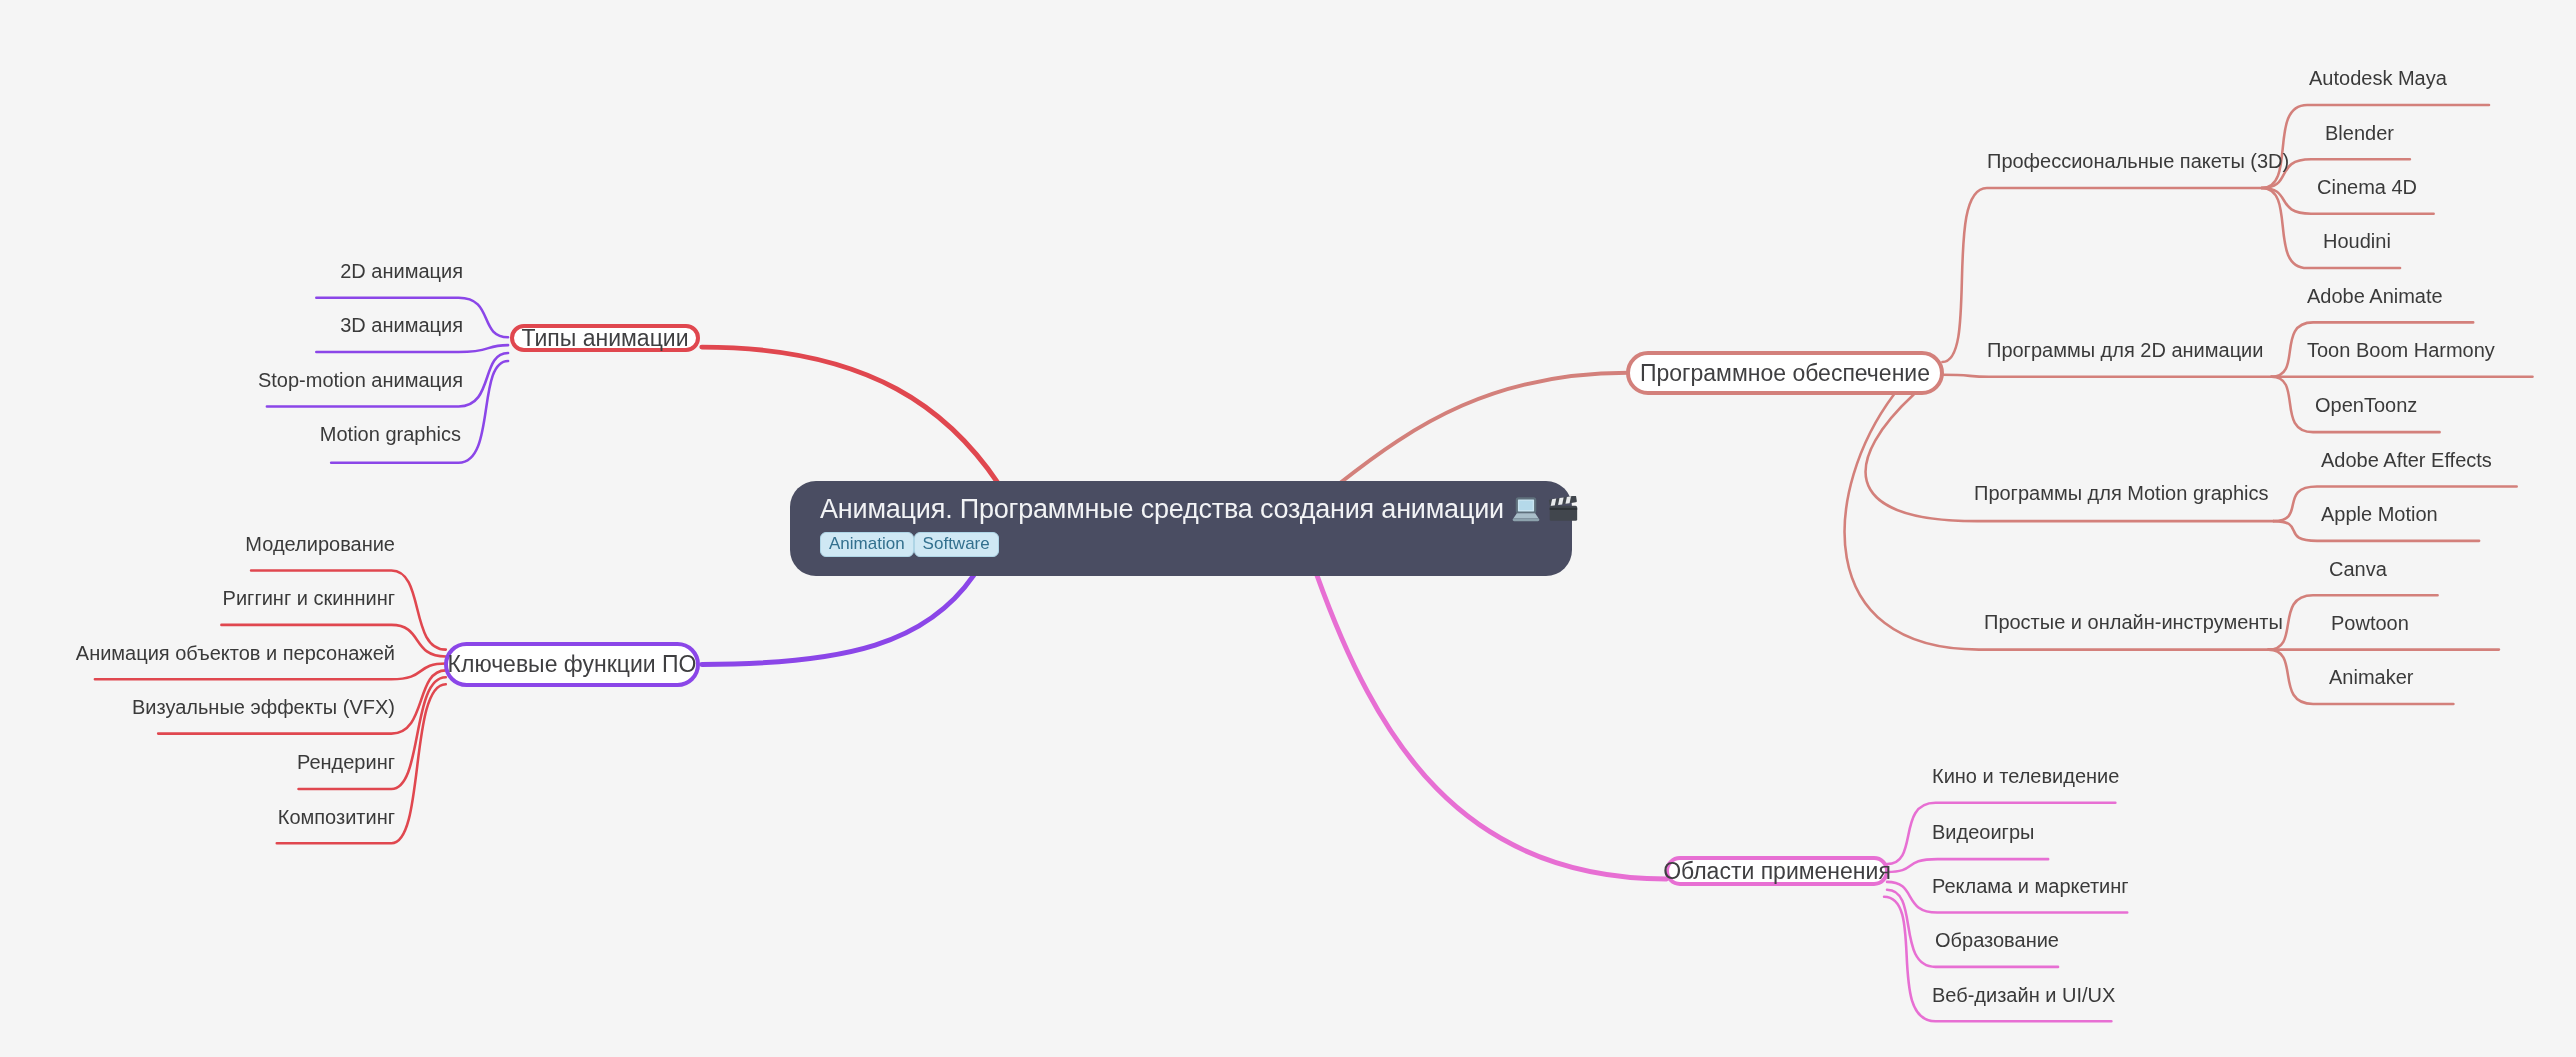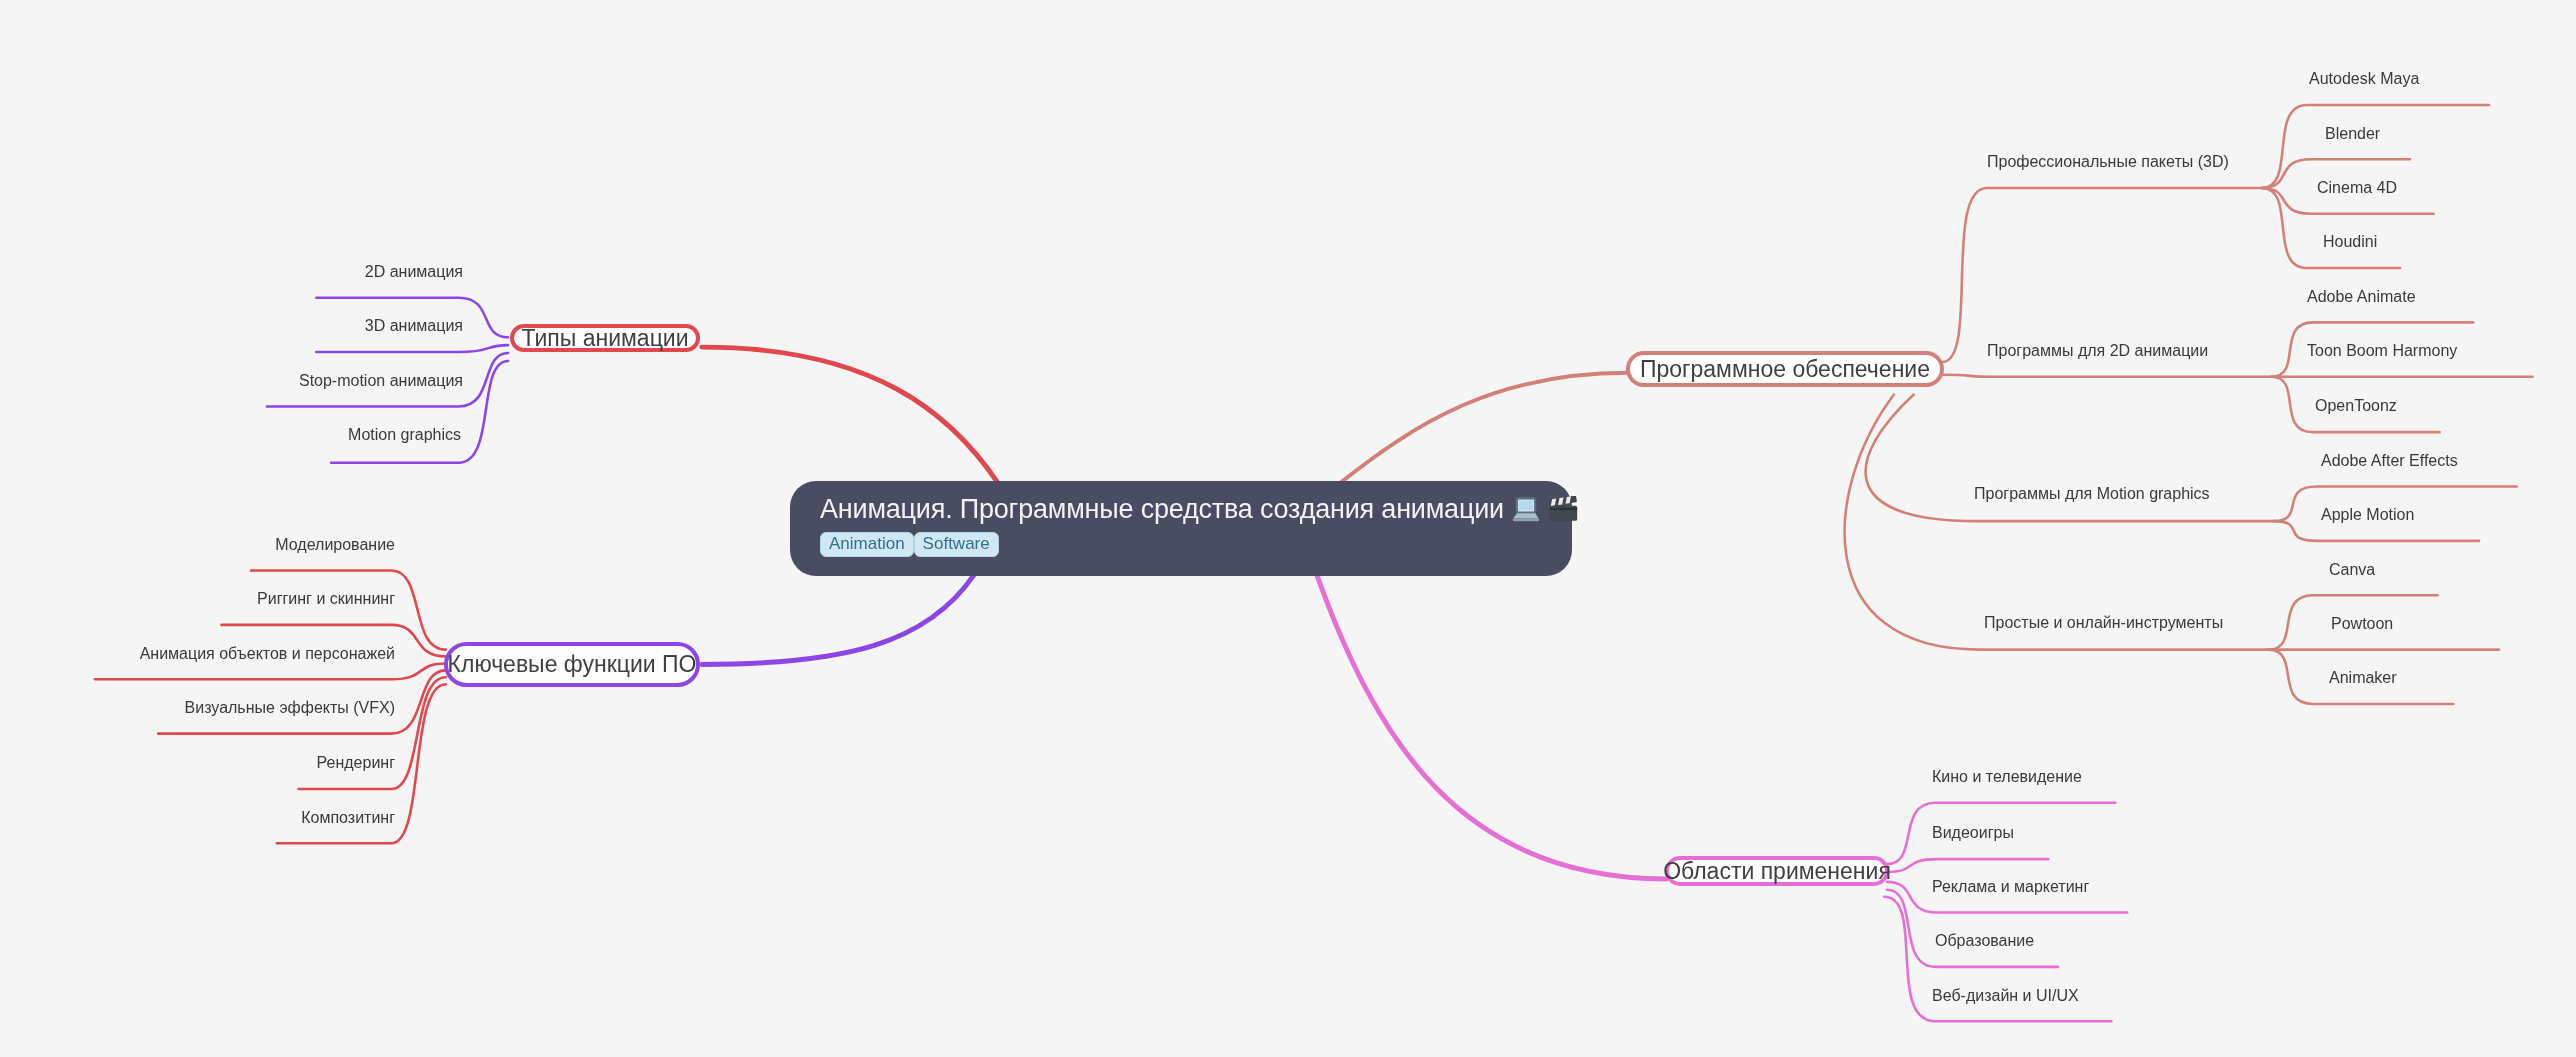--- a/index.html
+++ b/index.html
@@ -27,21 +27,21 @@
     display:flex;align-items:center;justify-content:center;
     font-size:23px;color:var(--node-text);box-sizing:border-box;
     white-space:nowrap;cursor:pointer;
   }
   .b-red{border:4px solid var(--red);}
   .b-purple{border:4px solid var(--purple);}
   .b-salmon{border:4px solid var(--salmon);}
   .b-pink{border:4px solid var(--pink);}
 
   .leaf{
-    position:absolute;font-size:16px;color:var(--leaf-text);
+    position:absolute;font-size:20px;color:var(--leaf-text);
     white-space:nowrap;line-height:27px;cursor:pointer;
   }
   .leaf.r{text-align:right;}
 
   .center{
     position:absolute;left:790px;top:481px;width:782px;height:95px;
     background:var(--center-bg);border-radius:26px;color:var(--center-text);
     padding:13px 0 0 30px;box-sizing:border-box;cursor:pointer;
   }
   .center .title{
@@ -124,21 +124,21 @@
     </svg>
   </div>
   <div class="badges">
     <span class="badge">Animation</span>
     <span class="badge">Software</span>
   </div>
 </div>
 
 <div class="node b-red" style="left:510px;top:324px;width:190px;height:28px;">Типы анимации</div>
 <div class="node b-purple" style="left:444px;top:642px;width:256px;height:45px;">Ключевые функции ПО</div>
-<div class="node b-salmon" style="left:1626px;top:351px;width:318px;height:36px;">Программное обеспечение</div>
+<div class="node b-salmon" style="left:1626px;top:351px;width:318px;height:44px;">Программное обеспечение</div>
 <div class="node b-pink" style="left:1665px;top:856px;width:224px;height:30px;">Области применения</div>
 
 <div class="leaf r" style="right:2113px;top:258px;">2D анимация</div>
 <div class="leaf r" style="right:2113px;top:312px;">3D анимация</div>
 <div class="leaf r" style="right:2113px;top:367px;">Stop-motion анимация</div>
 <div class="leaf r" style="right:2115px;top:421px;">Motion graphics</div>
 
 <div class="leaf r" style="right:2181px;top:531px;margin-left:48px;">Моделирование</div>
 <div class="leaf r" style="right:2181px;top:585px;">Риггинг и скиннинг</div>
 <div class="leaf r" style="right:2181px;top:640px;">Анимация объектов и персонажей</div>

